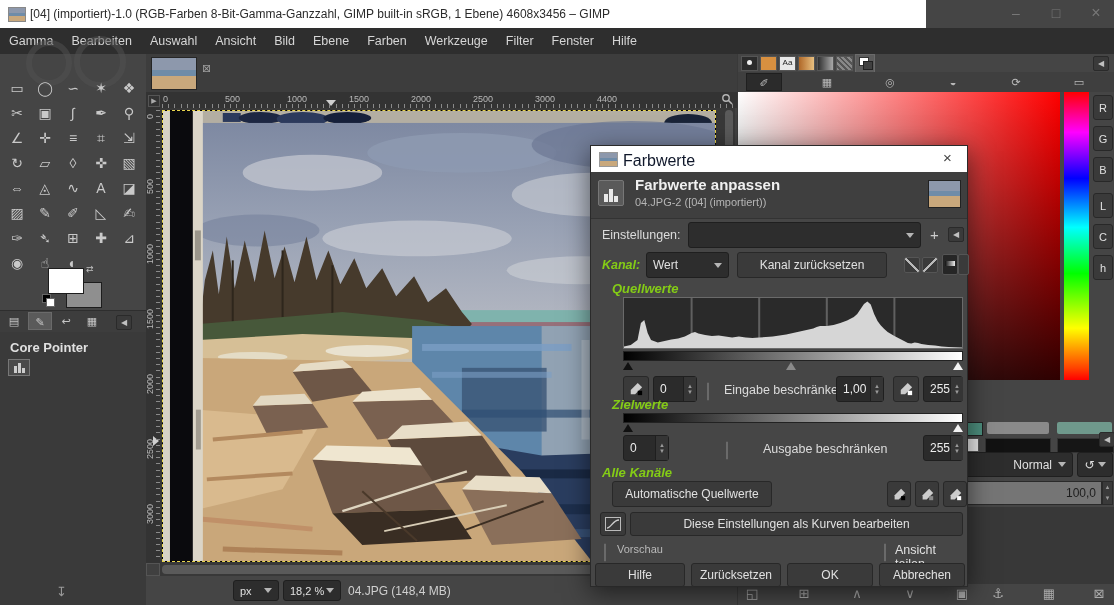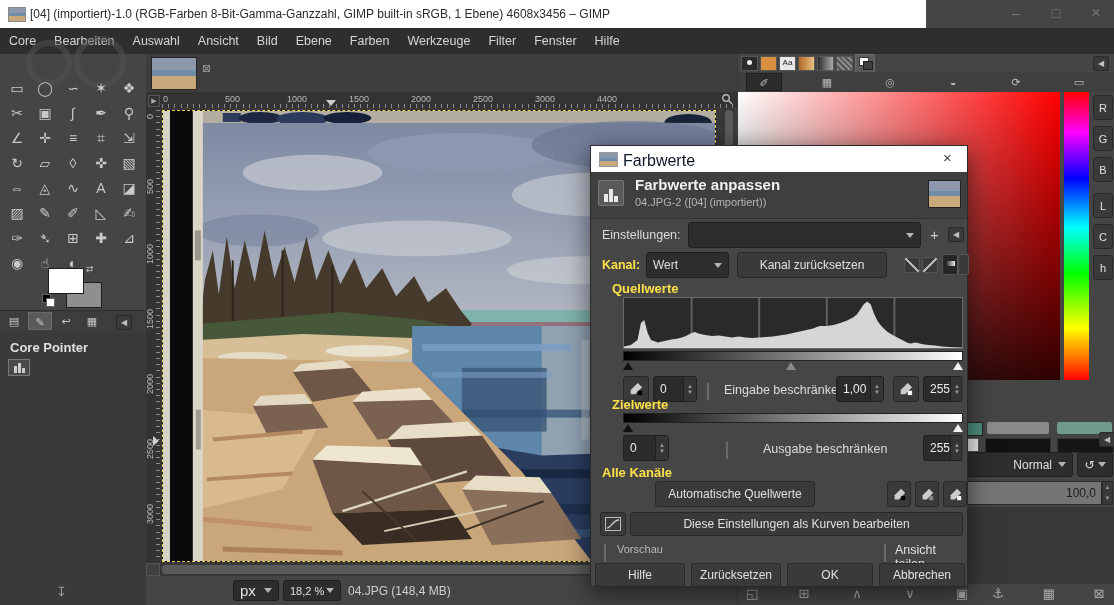--- a/index.html
+++ b/index.html
@@ -31,21 +31,21 @@
   .combo{background:#2d2d2d;border:1px solid #1f1f1f;border-radius:3px;color:#e0e0e0;font-size:12px;
     display:flex;align-items:center;box-sizing:border-box;padding:0 6px;}
   .chev{width:0;height:0;border:4px solid transparent;border-top:5px solid #b5b5b5;margin-left:auto;margin-top:4px;}
   .spin{background:#2b2b2b;border:1px solid #1f1f1f;border-radius:3px;color:#ededed;font-size:12px;
     display:flex;align-items:center;box-sizing:border-box;padding:0 0 0 6px;}
   .spin .arrows{margin-left:auto;display:flex;flex-direction:column;justify-content:center;color:#9a9a9a;
     font-size:6px;line-height:6px;padding:0 3px;background:#353535;height:100%;border-left:1px solid #1f1f1f;}
   .chk{width:12px;height:12px;background:#2b2b2b;border:1px solid #6a6a6a;border-radius:2px;box-sizing:border-box;position:relative;}
   .chk.on::before,.chk.on::after{content:"";position:absolute;left:1px;right:1px;top:4px;height:2px;background:#f0f0f0;}
   .chk.on::before{transform:rotate(45deg);} .chk.on::after{transform:rotate(-45deg);}
-  .seclab{color:#fde047;font-weight:bold;font-size:13px;}
+  .seclab{color:#84cc16;font-weight:bold;font-size:13px;font-style:italic;}
   .lab{color:#dcdcdc;font-size:12.5px;}
   .tri{width:0;height:0;border-left:5px solid transparent;border-right:5px solid transparent;position:absolute;top:0;}
   .hdrbtn{width:14px;height:13px;background:#3a3a3a;border:1px solid #2a2a2a;color:#c0c0c0;font-size:8px;
     display:flex;align-items:center;justify-content:center;border-radius:2px;}
   .slashbox{width:14px;height:14px;border:1px solid #555;background:
     linear-gradient(45deg,transparent 44%,#b9b9b9 44% 56%,transparent 56%),#3a3a3a;border-radius:2px;}
   .minithumb{background:linear-gradient(180deg,#8d98ac 0 38%,#6f8ca8 38% 58%,#c9a87c 58% 100%);}
   .dropbtn{display:flex;align-items:center;justify-content:center;}
   .iconbt{color:#aaaaaa;font-size:13px;text-align:center;}
   
@@ -59,21 +59,21 @@
 
   <div class="abs" id="titlebar">
     <div class="abs minithumb" style="left:8px;top:7px;width:16px;height:13px;border:1px solid #888;"></div>
     <span class="ttl">[04] (importiert)-1.0 (RGB-Farben 8-Bit-Gamma-Ganzzahl, GIMP built-in sRGB, 1 Ebene) 4608x3456 – GIMP</span>
     <div class="winbtn" style="left:996px;">–</div>
     <div class="winbtn" style="left:1036px;">□</div>
     <div class="winbtn" style="left:1076px;font-size:16px;">×</div>
   </div>
 
   <div class="abs" id="menubar">
-      <div class="mi">Core</div>
+      <div class="mi">Gamma</div>
       <div class="mi">Bearbeiten</div>
       <div class="mi">Auswahl</div>
       <div class="mi">Ansicht</div>
       <div class="mi">Bild</div>
       <div class="mi">Ebene</div>
       <div class="mi">Farben</div>
       <div class="mi">Werkzeuge</div>
       <div class="mi">Filter</div>
       <div class="mi">Fenster</div>
       <div class="mi">Hilfe</div>
@@ -288,21 +288,21 @@
       <div class="abs" style="left:2px;top:2px;width:8px;height:400px;background:#5a5a5a;border-radius:4px;"></div>
     </div>
 
     <div class="abs" style="left:0;top:509px;width:14px;height:13px;border:1px solid #555;box-sizing:border-box;"></div>
     <div class="abs" style="left:14px;top:509px;width:563px;height:13px;background:#383838;">
       <div class="abs" style="left:2px;top:2px;width:540px;height:9px;background:#5a5a5a;border-radius:4px;"></div>
     </div>
 
     <div class="abs" style="left:0;top:522px;width:591px;height:29px;background:#454545;">
       <div class="combo abs" style="left:87px;top:4px;width:46px;height:21px;">
-        <span style="font-size:15px;">px</span>
+        <span style="font-size:11px;">px</span>
           <span class="chev"></span>
       </div>
       <div class="combo abs" style="left:137px;top:4px;width:58px;height:21px;">
         <span style="font-size:11px;white-space:nowrap;overflow:hidden;">18,2 %</span>
           <span class="chev"></span>
       </div>
       <span class="abs" style="left:202px;top:8px;color:#cfcfcf;font-size:12px;">04.JPG (148,4 MB)</span>
     </div>
   </div>
 
@@ -479,21 +479,21 @@
         <span class="arrows">▲<br>▼</span>
     </div>
     <span class="chk abs" style="left:133px;top:296px;"></span>
     <span class="abs lab" style="left:150px;top:296px;margin-left:22px;">Ausgabe beschränken</span>
     <div class="spin abs" style="left:332px;top:289px;width:40px;height:26px;">
       <span>255</span>
         <span class="arrows">▲<br>▼</span>
     </div>
     
     <span class="abs seclab" style="left:11px;top:319px;">Alle Kanäle</span>
-    <div class="btn abs" style="left:21px;top:335px;width:160px;height:26px;margin-left:43px;">Automatische Quellwerte</div>
+    <div class="btn abs" style="left:21px;top:335px;width:160px;height:26px;">Automatische Quellwerte</div>
     <div class="btn dropbtn abs" style="left:296px;top:335px;width:24px;height:26px;">
       <svg width="13" height="13" viewBox="0 0 16 16">
           <path d="M10 1 L15 6 L7 14 L2 14 L2 9 Z" fill="#cccccc"></path>
           <rect x="10" y="10" width="5" height="5" fill="#000"></rect>
         </svg>
     </div>
     <div class="btn dropbtn abs" style="left:324px;top:335px;width:24px;height:26px;">
       <svg width="13" height="13" viewBox="0 0 16 16">
           <path d="M10 1 L15 6 L7 14 L2 14 L2 9 Z" fill="#cccccc"></path>
           <rect x="10" y="10" width="5" height="5" fill="#8a8a8a"></rect>

